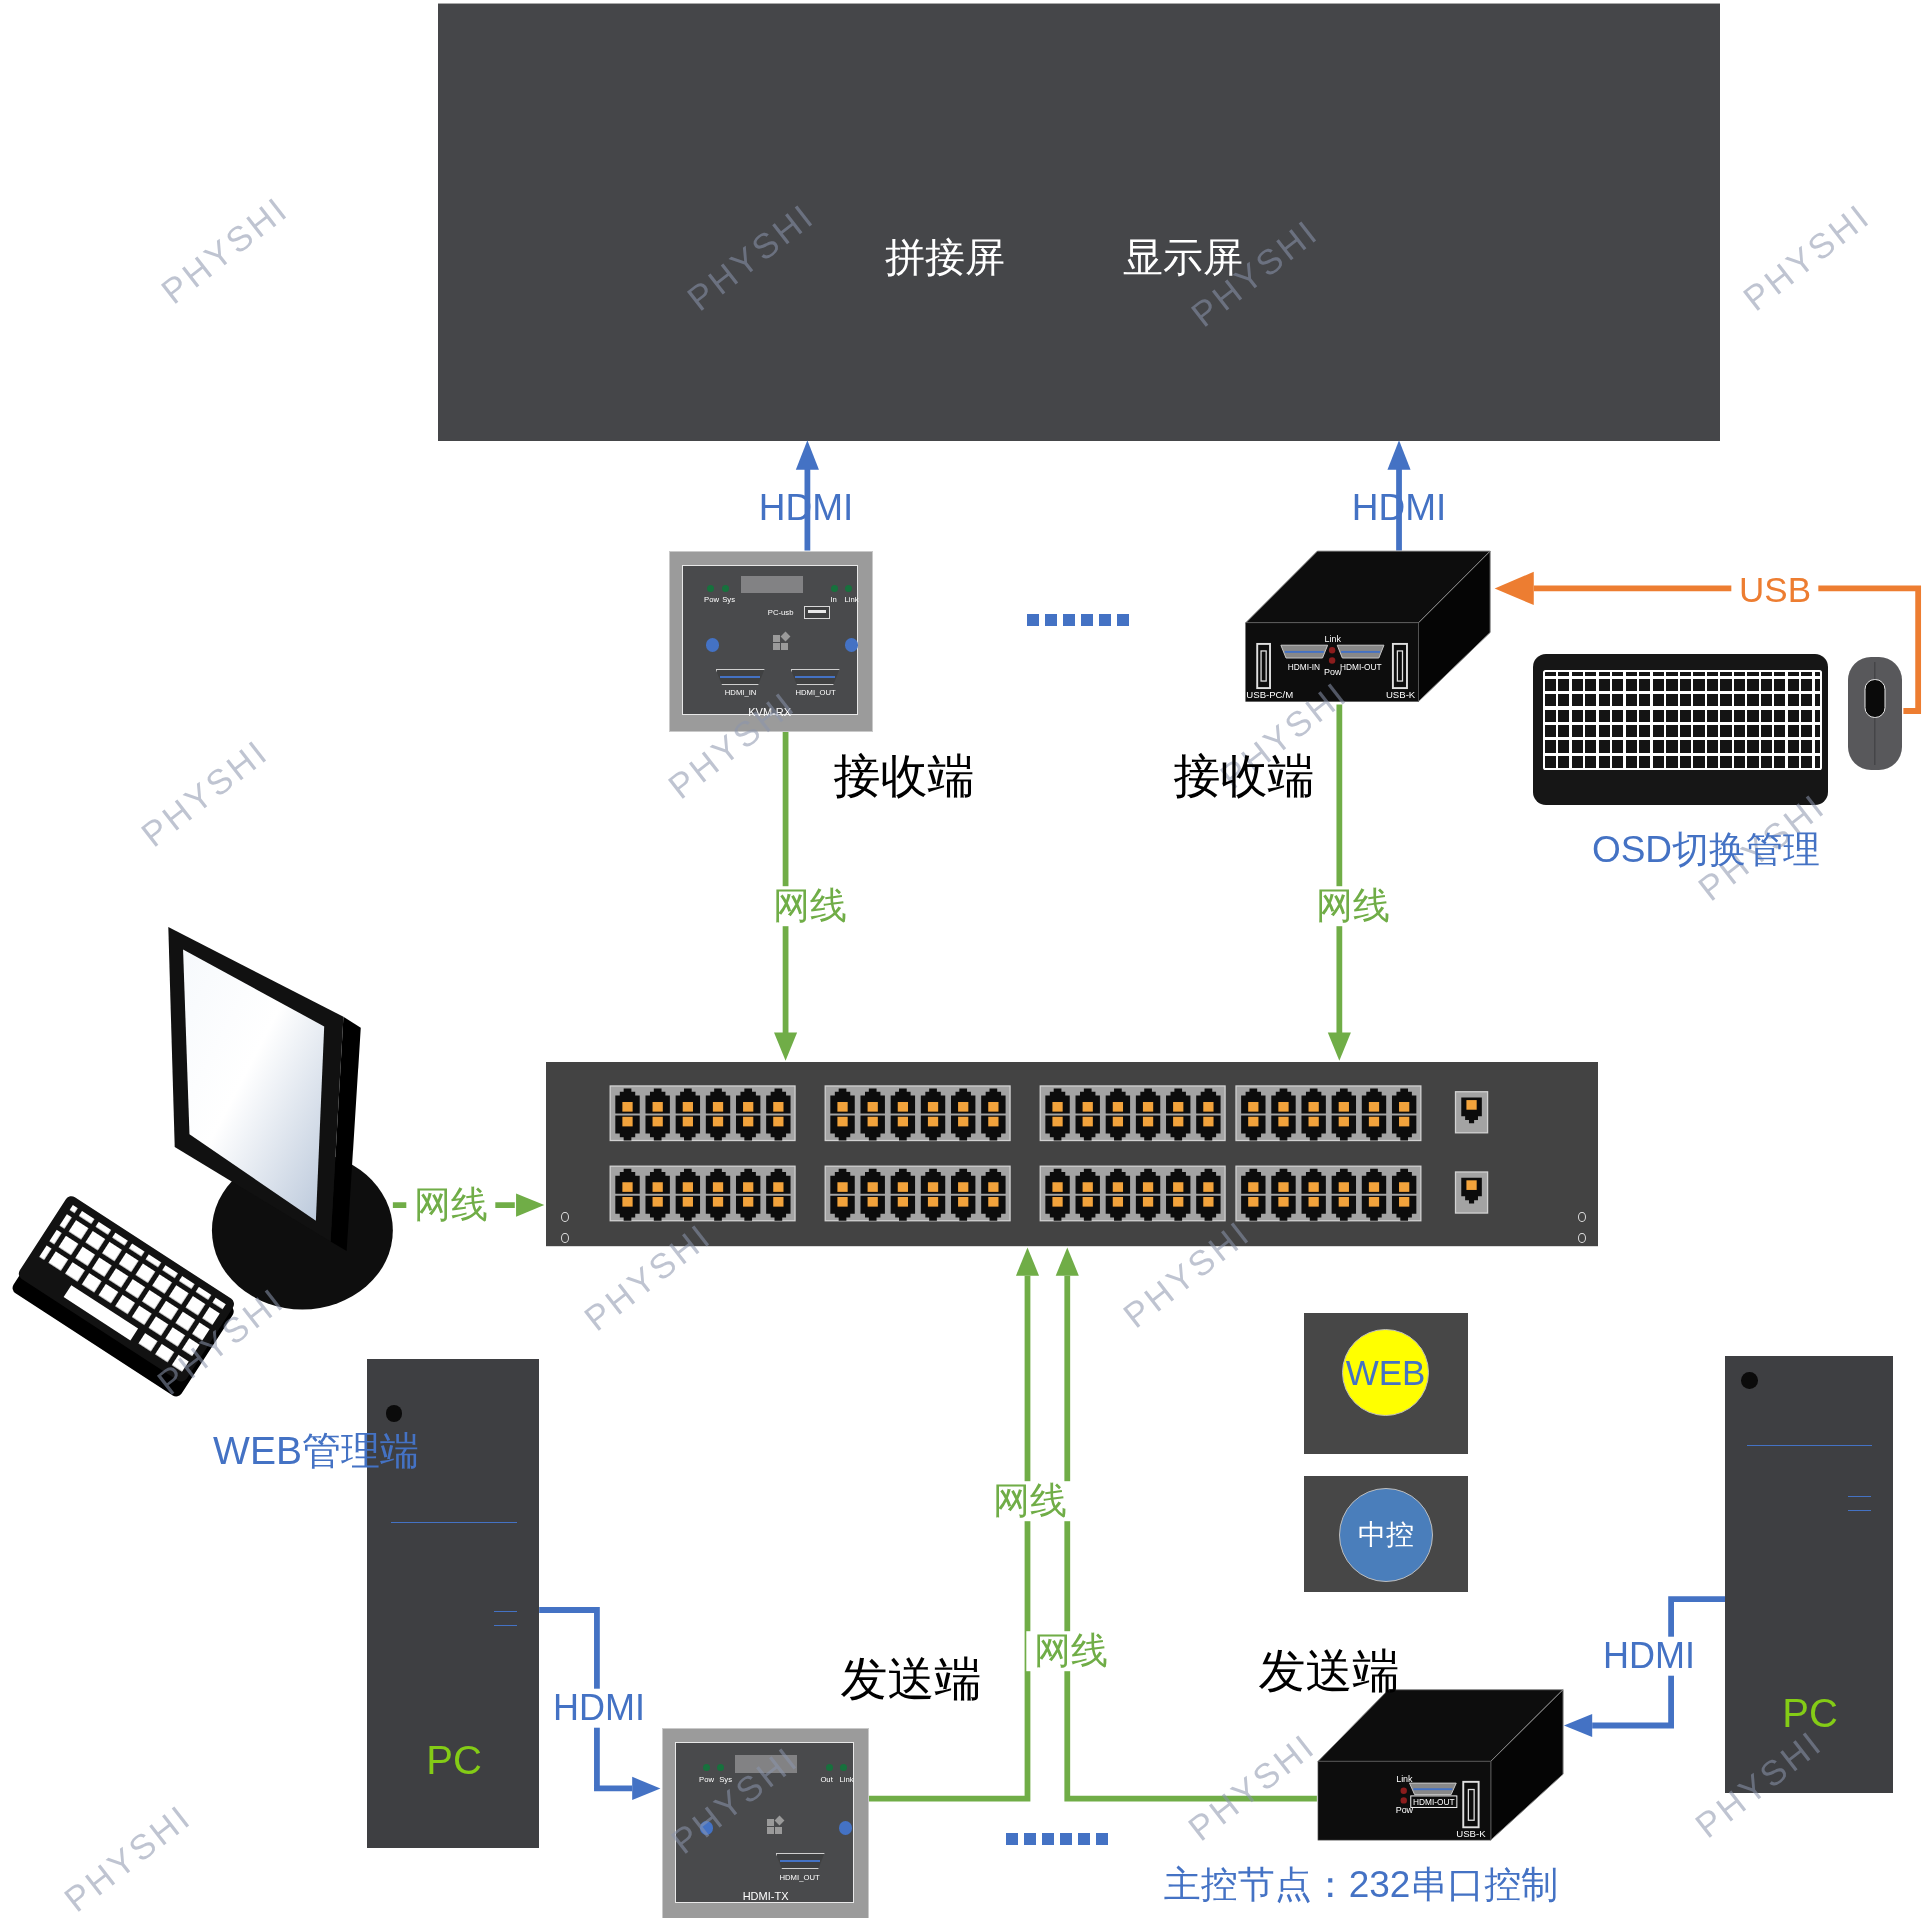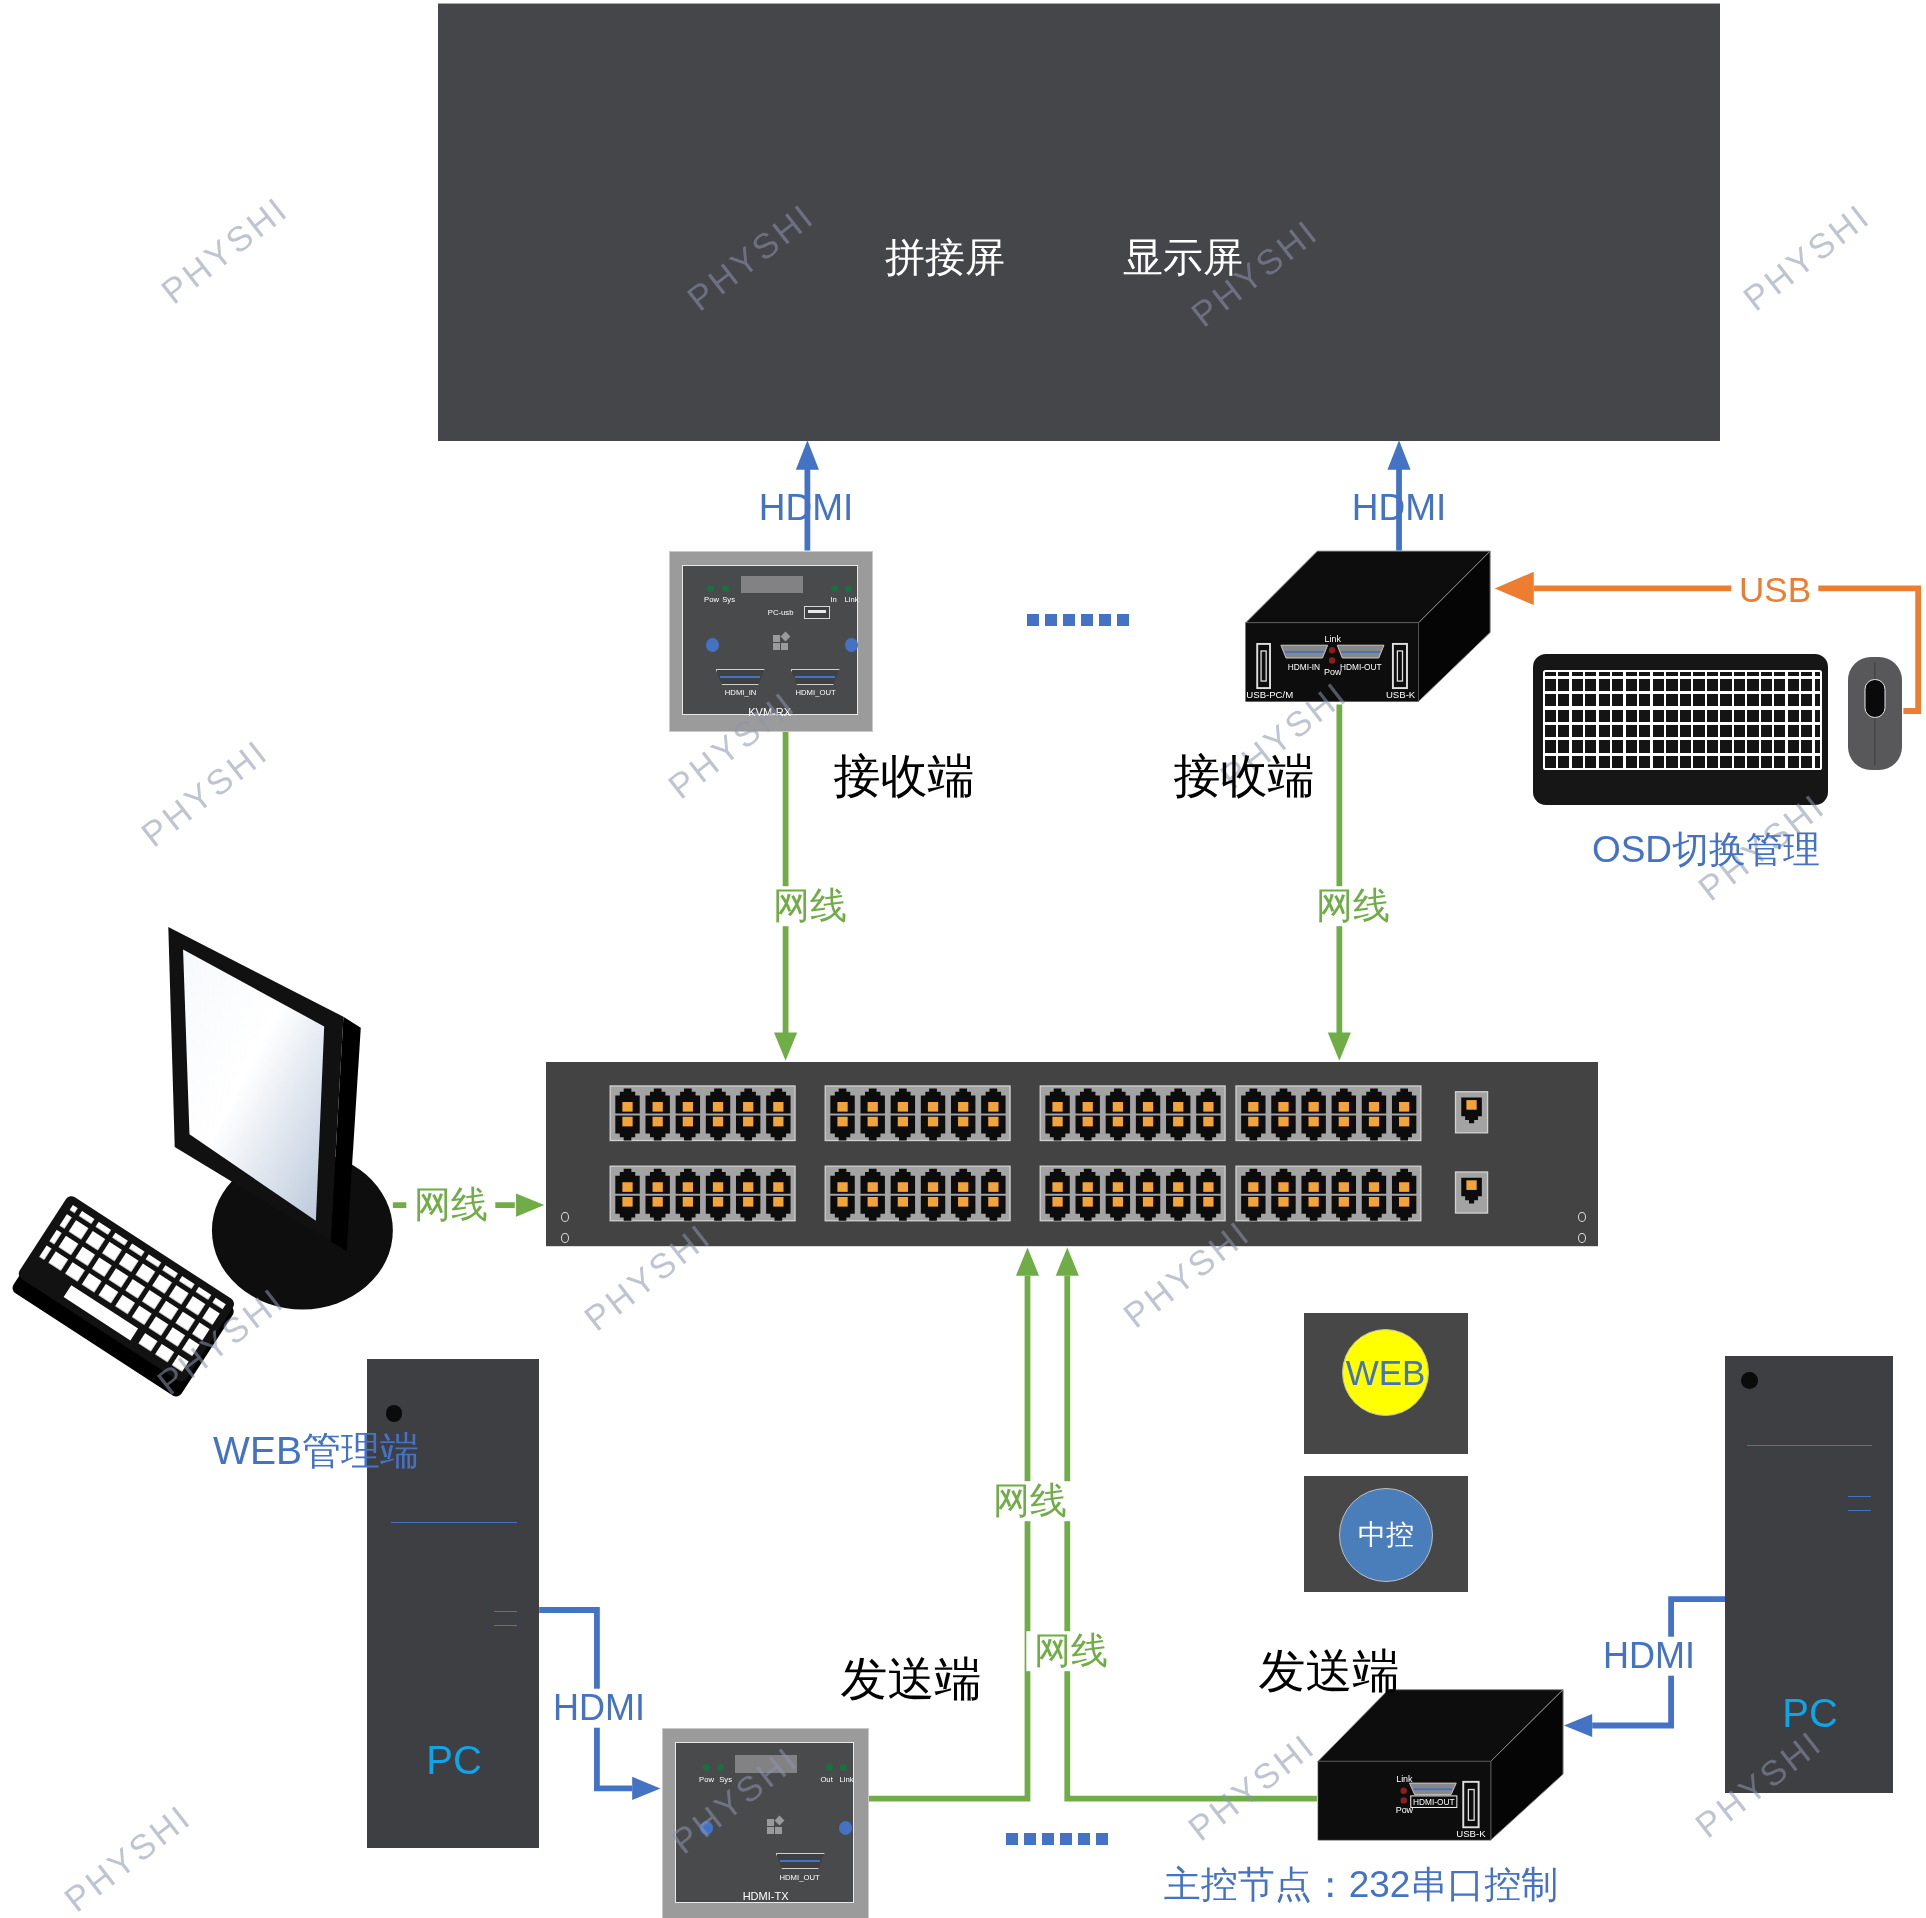--- a/index.html
+++ b/index.html
@@ -29,21 +29,21 @@
   .bluedot{position:absolute;width:13.5px;height:13.5px;border-radius:50%;background:#4472C4;}
   .hdmiport{position:absolute;width:47px;height:14px;background:#3f4041;border:1.3px solid #cfcfcf;
             clip-path:polygon(0 0,100% 0,87% 100%,13% 100%);}
   .hdmiport i{position:absolute;left:3.9px;right:3.9px;top:5.8px;height:1.9px;background:#4472C4;}
   .logo{position:absolute;width:19px;height:19px;}
   .logo i{position:absolute;width:7px;height:7px;background:#9a9a9a;}
   
   .pc{position:absolute;background:#3e3f42;z-index:10;}
   .pwr{position:absolute;width:16.7px;height:16.7px;border-radius:50%;background:#0b0b0b;}
   .pcline{position:absolute;height:1.3px;background:#4472C4;}
-  .pclabel{position:absolute;color:#0ea5e9;font-size:40px;transform:translate(-50%,-50%);}
+  .pclabel{position:absolute;color:#84cc16;font-size:40px;transform:translate(-50%,-50%);}
   
   .badge{position:absolute;background:#474747;z-index:10;}
   .badge .circ{position:absolute;border-radius:50%;display:flex;align-items:center;justify-content:center;}
   
   #kbd{left:1533px;top:654px;width:295px;height:151px;background:#161616;border-radius:13px;z-index:10;}
   #kbd .keys{position:absolute;left:10.3px;top:16px;width:275px;height:96px;border-radius:2.6px;
      background-color:#141414;
      background-image:repeating-linear-gradient(90deg,transparent 0 11px,#ffffff 11px 13.5px),
                       repeating-linear-gradient(0deg,transparent 0 12.2px,#ffffff 12.2px 15.4px);
      border:2.6px solid #ffffff;}

